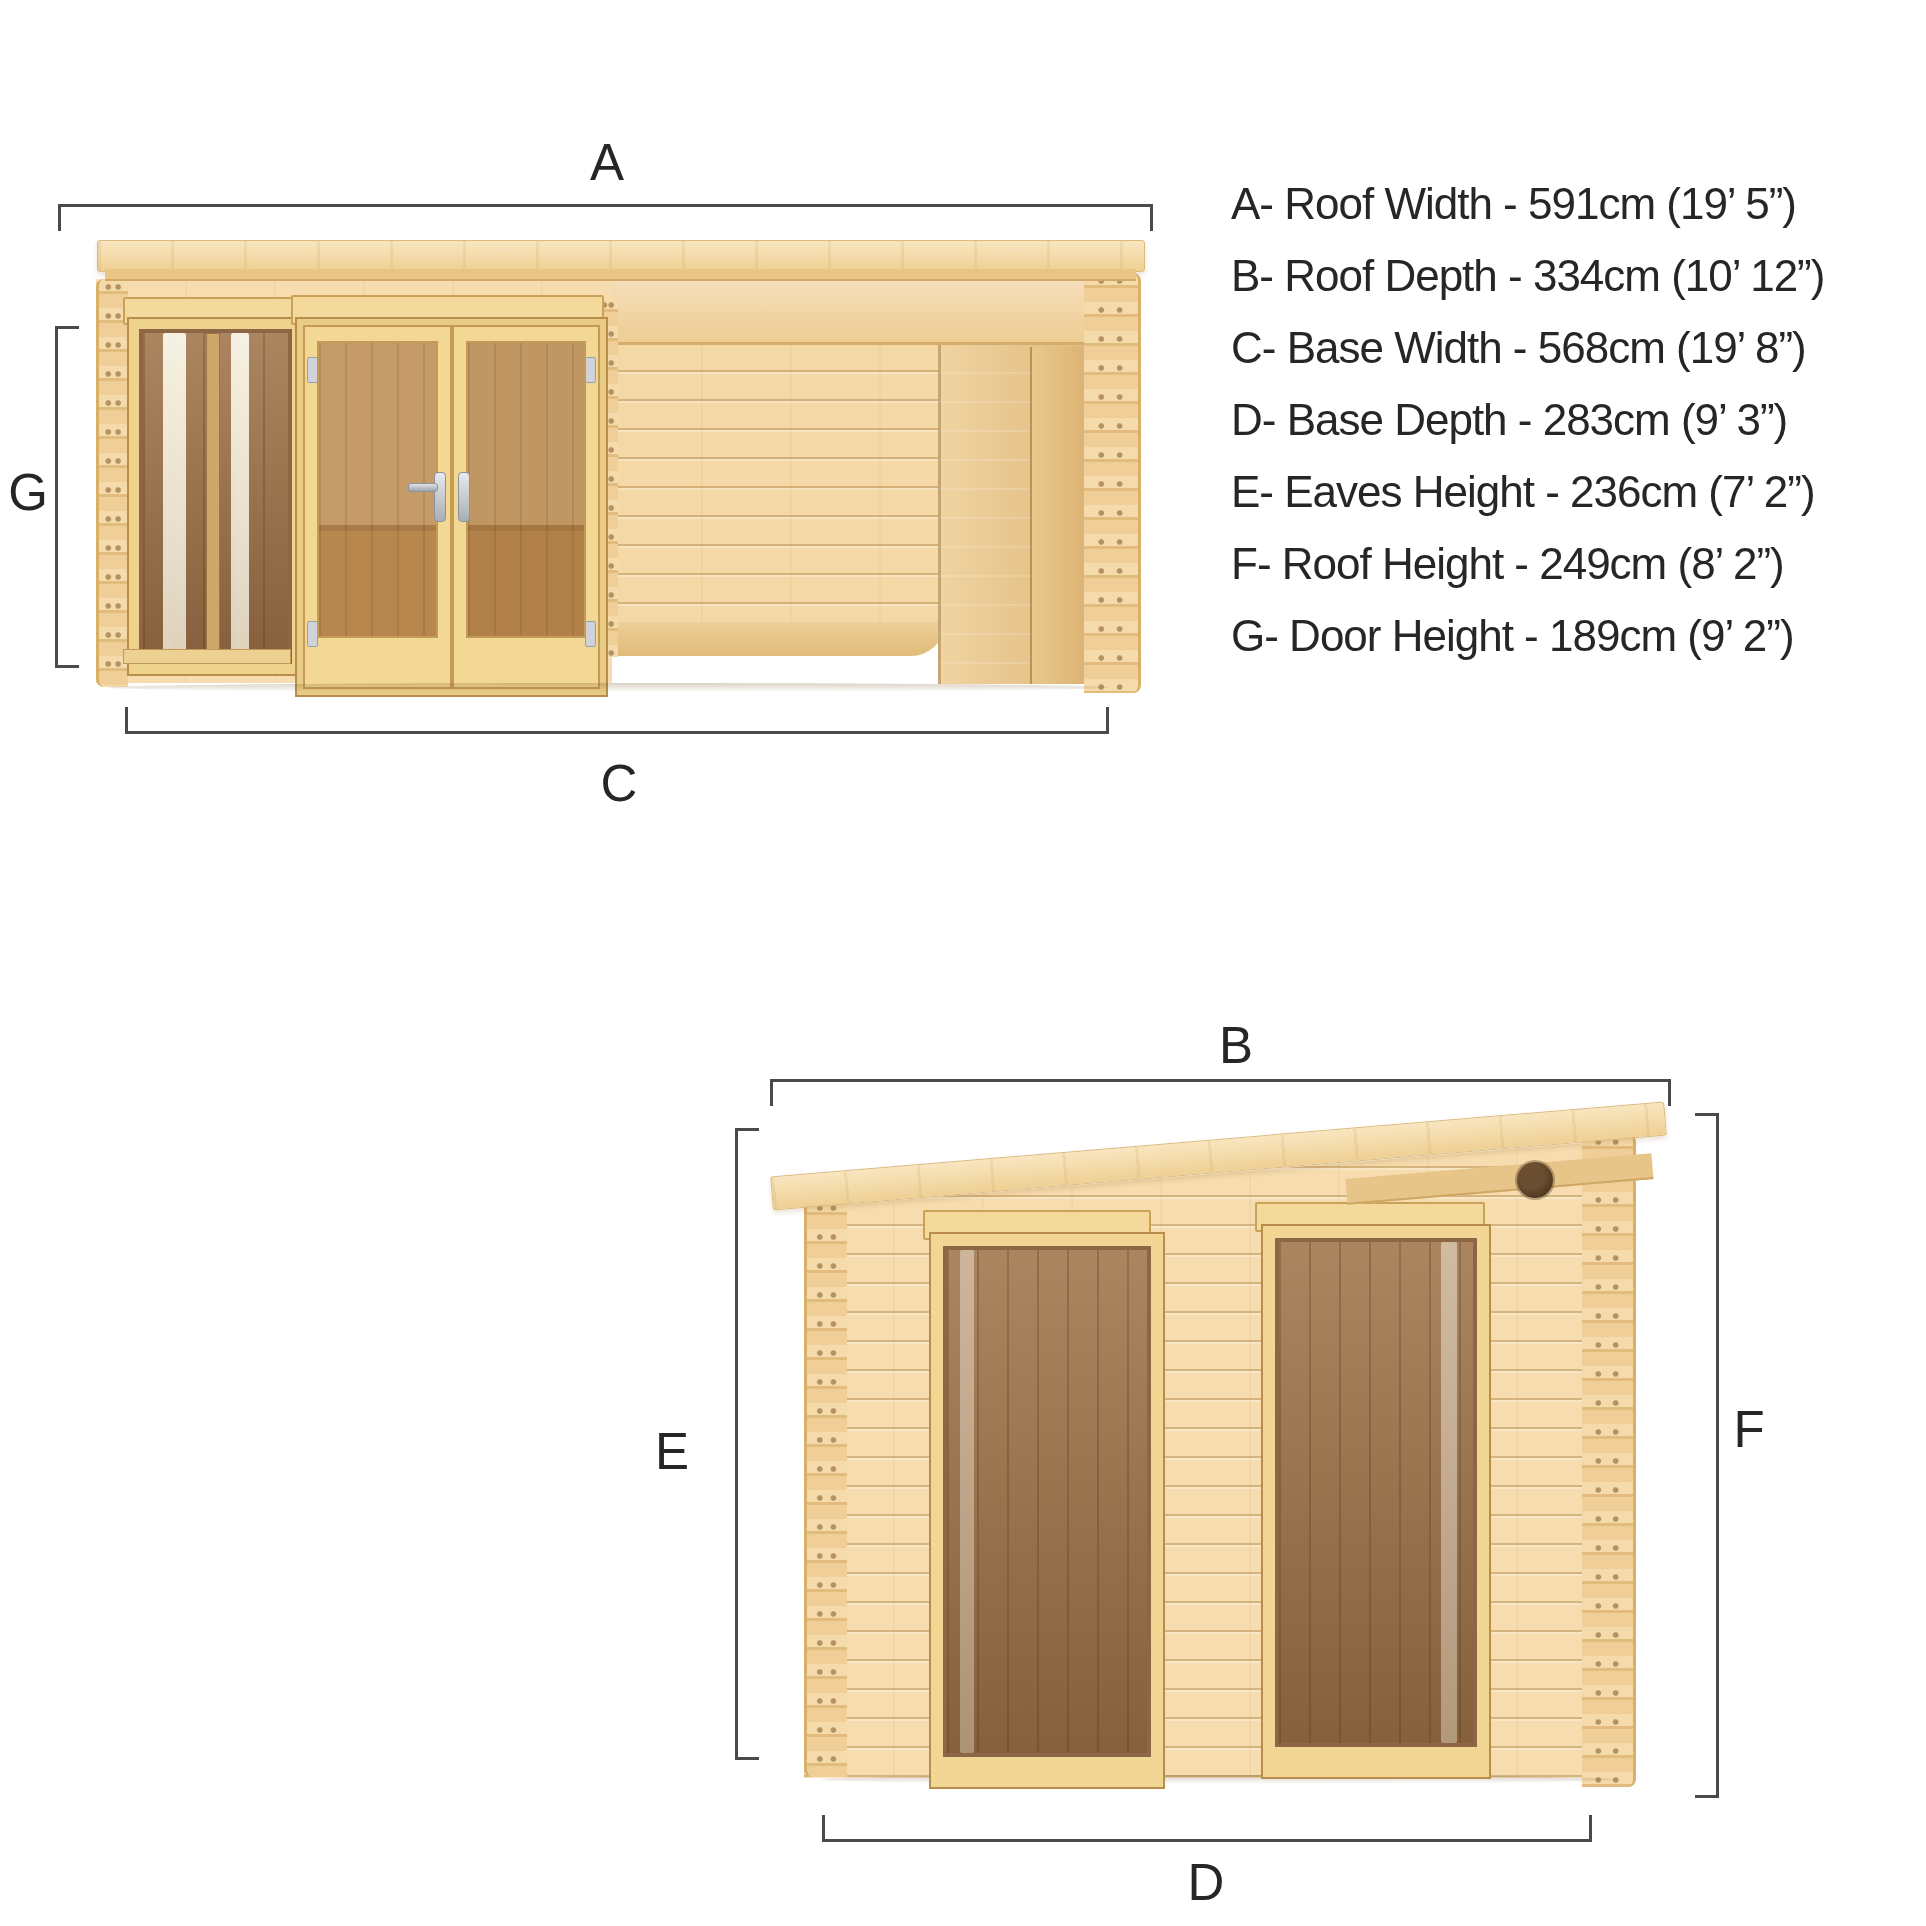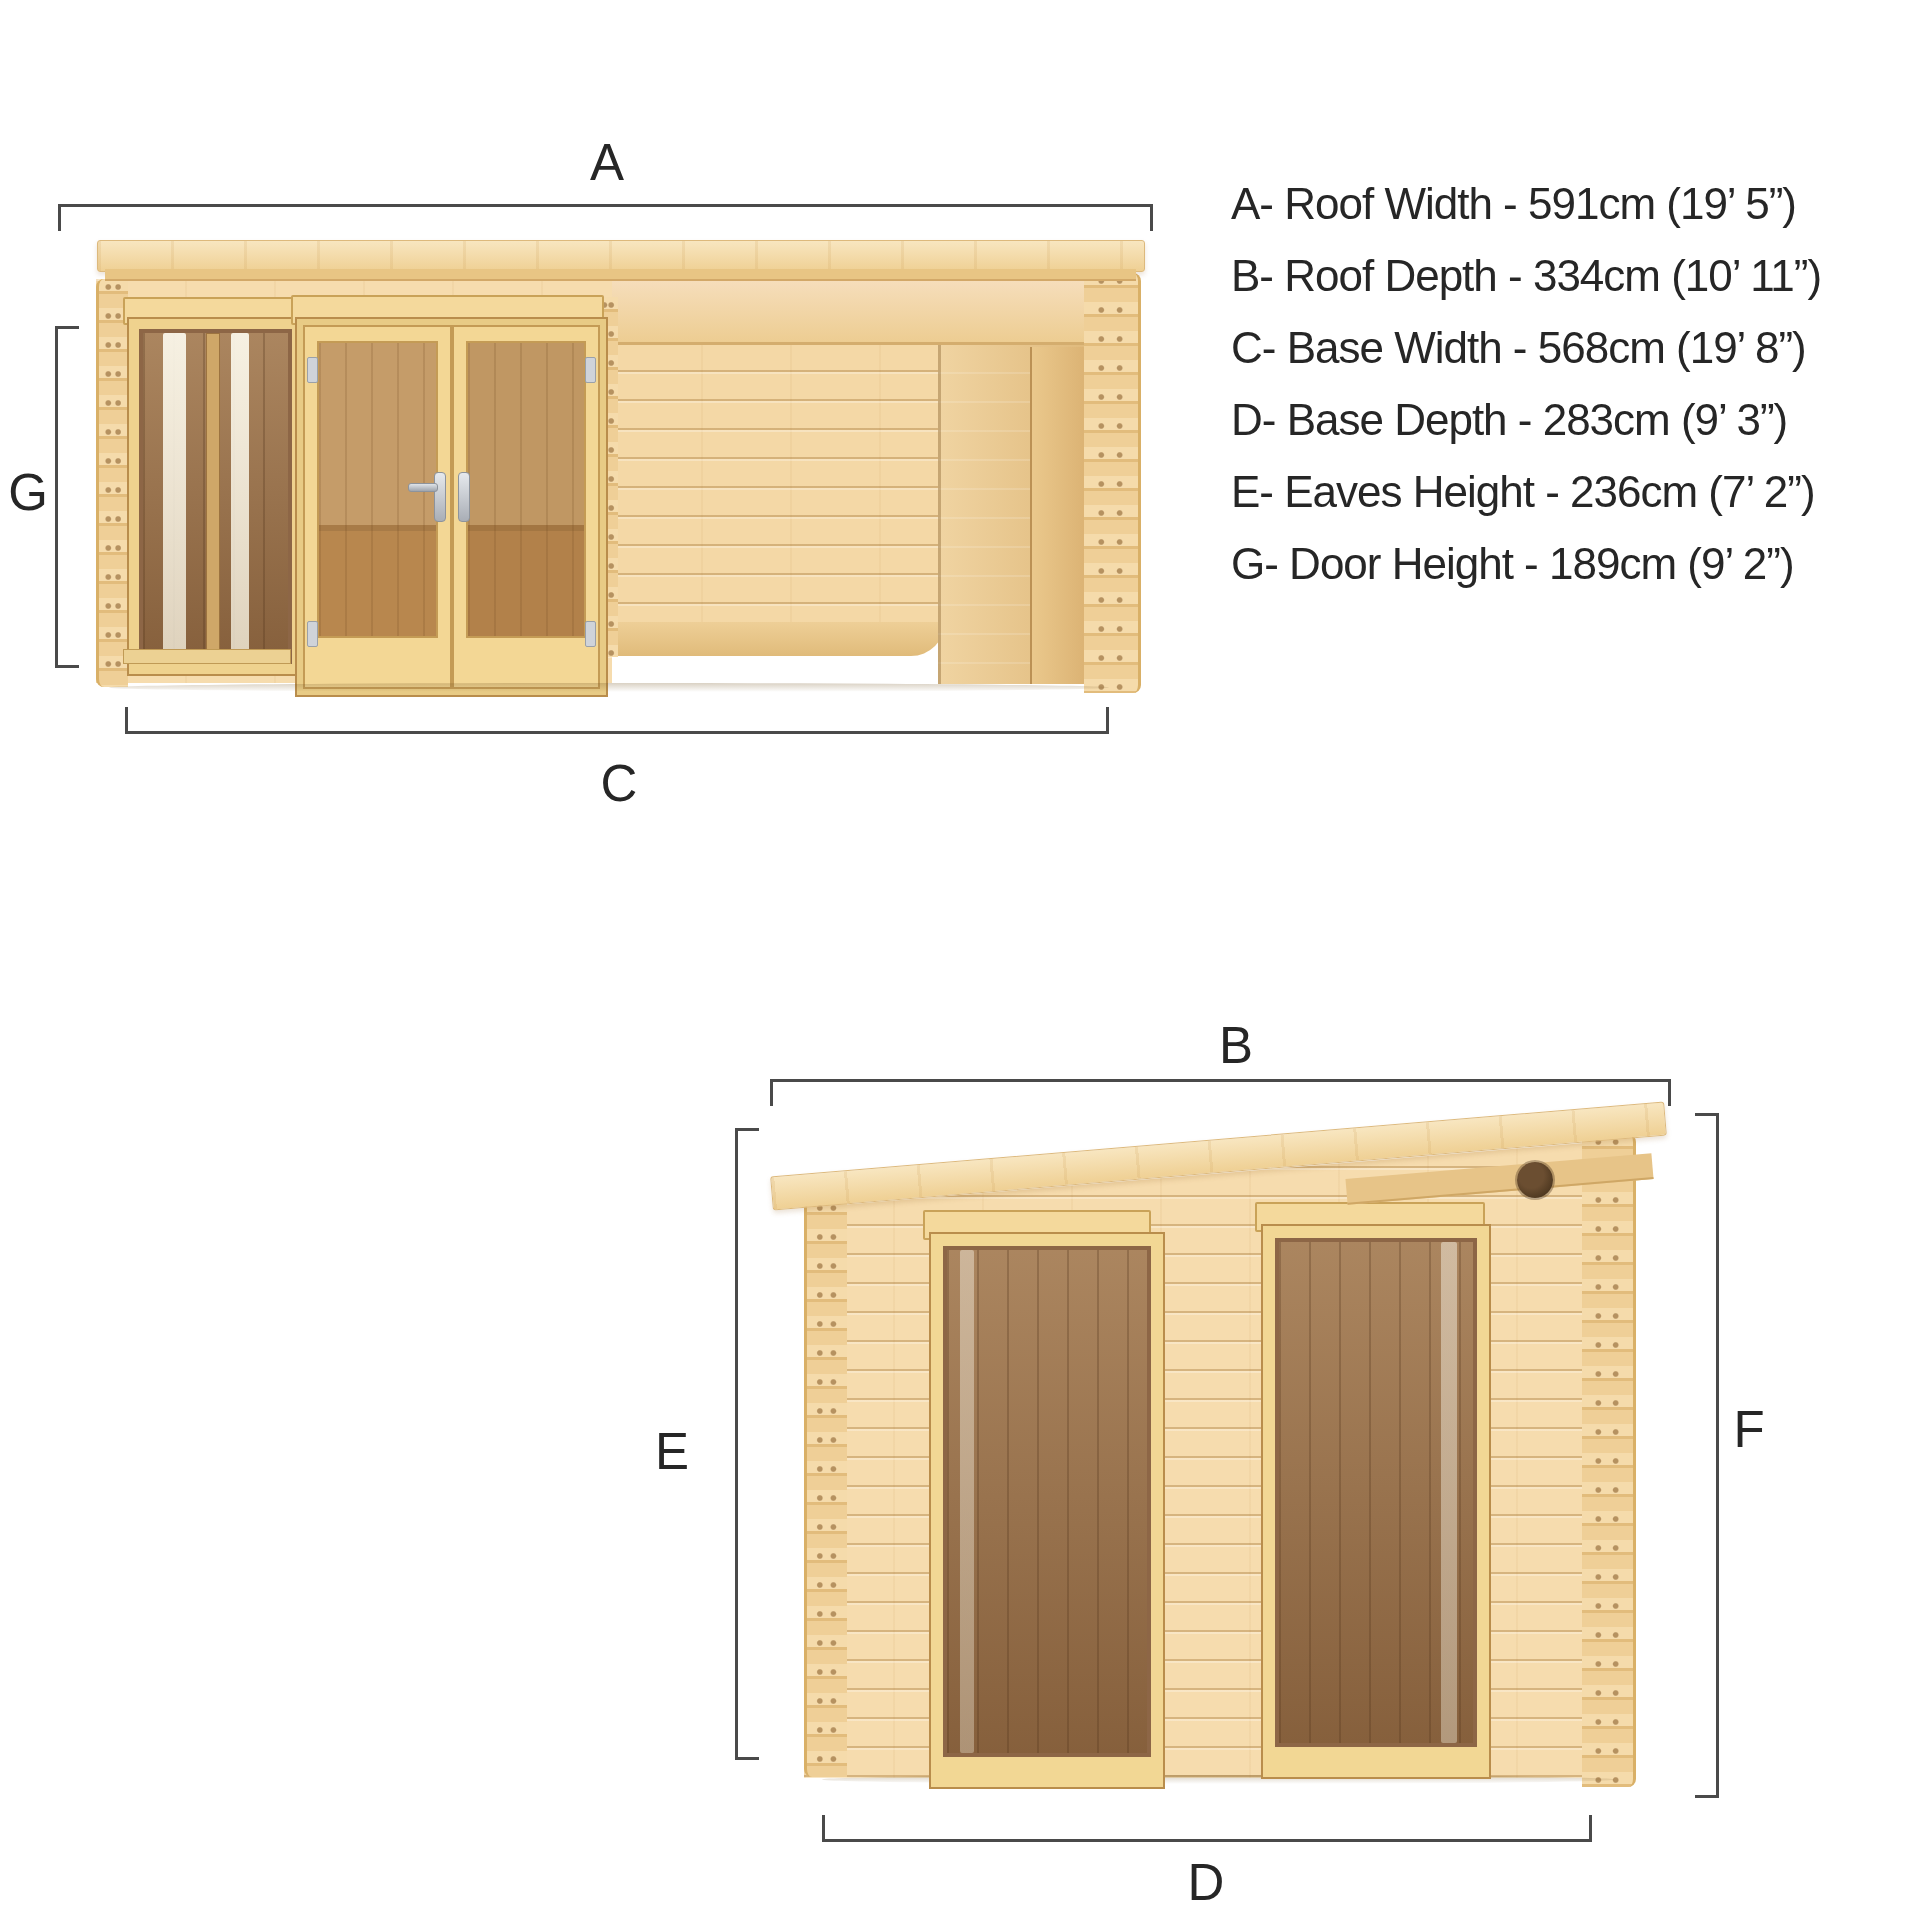--- a/index.html
+++ b/index.html
@@ -187,22 +187,23 @@
     <div class="dim v tick-left" style="left:1716px;top:1113px;height:685px;z-index:6;"></div>
     <div class="dim-label" style="left:1719px;top:1404px;">F</div>
 
     <div class="dim h tick-up" style="left:822px;top:1839px;width:770px;z-index:6;"></div>
     <div class="dim-label" style="left:1176px;top:1857px;">D</div>
   </section>
 
   <aside>
     <div class="spec">
       <div>A- Roof Width - 591cm (19’ 5”)</div>
-      <div>B- Roof Depth - 334cm (10’ 11”)</div>
+      <div>B- Roof Depth - 334cm (10’ 12”)</div>
       <div>C- Base Width - 568cm (19’ 8”)</div>
       <div>D- Base Depth - 283cm (9’ 3”)</div>
       <div>E- Eaves Height - 236cm (7’ 2”)</div>
+      <div>F- Roof Height - 249cm (8’ 2”)</div>
       <div>G- Door Height - 189cm (9’ 2”)</div>
     </div>
   </aside>
 
 </div>
 
 
 </body></html>

